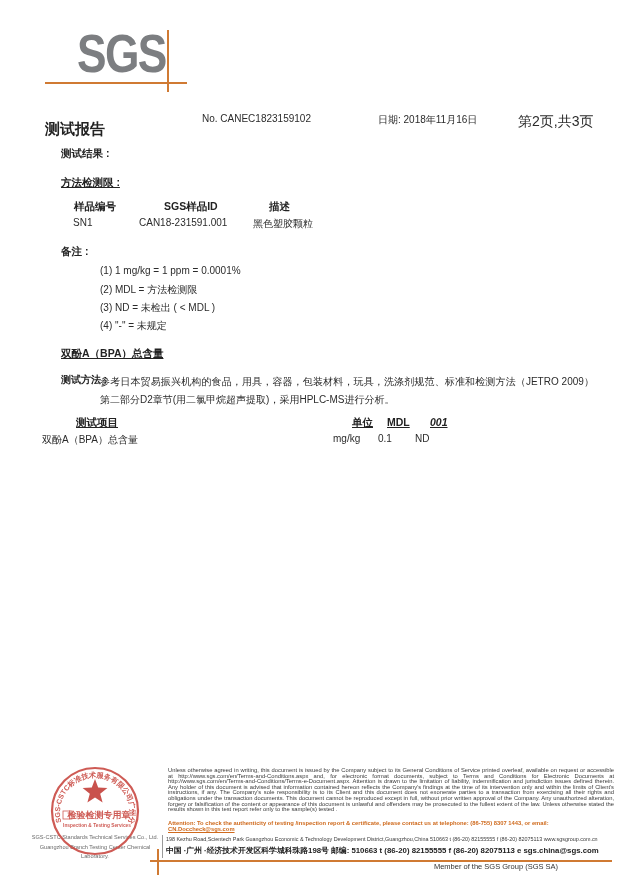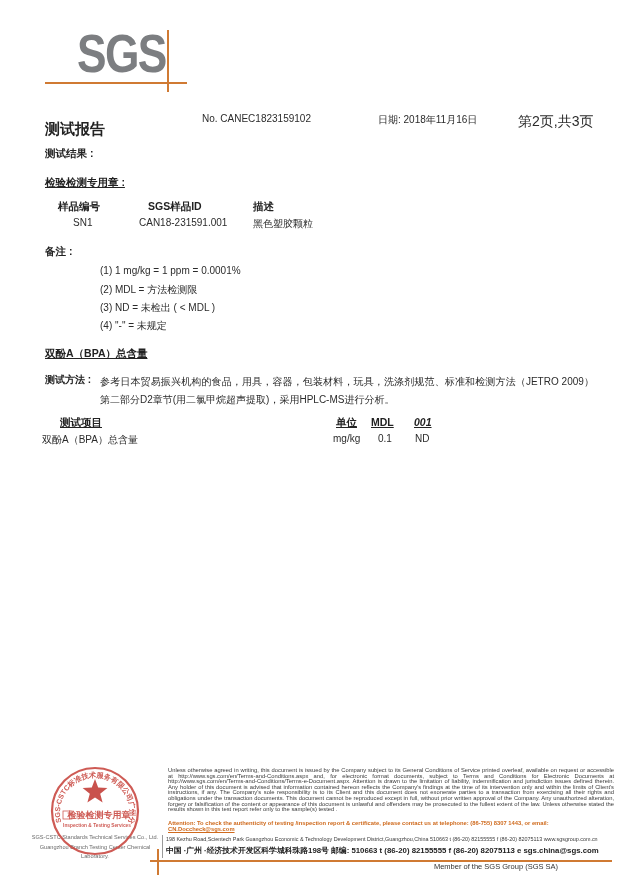--- a/index.html
+++ b/index.html
@@ -20,21 +20,21 @@
   .logo-hline { left:45px; top:82px; width:142px; height:2px; background:var(--brand-orange,#d07a33); }
   .logo-vline { left:167px; top:30px; width:2px; height:62px; background:var(--brand-orange,#d07a33); }
 
   
   .hdr-title { left:45px; top:108px; font-size:15px; font-weight:bold; color:#222;margin-top:12px; }
   .hdr-no   { left:202px; top:113px; font-size:10px; }
   .hdr-date { left:378px; top:113px; font-size:10px; }
   .hdr-page { left:518px; top:113px; font-size:14px; }
 
   
-  .lbl { font-size:10.5px; font-weight:bold; color:#222; }
+  .lbl { font-size:10.5px; font-weight:bold; color:#222;margin-left:16px; }
   .txt { font-size:10px; color:#2b2b2b; }
   .u { text-decoration:underline; }
 
   .results-label { left:45px; top:147px; }
   .sampledesc-label { left:45px; top:176px; }
 
   .st-h1 { left:58px;  top:200px; }
   .st-h2 { left:148px; top:200px; }
   .st-h3 { left:253px; top:200px; }
   .st-c1 { left:73px;  top:217px; }
@@ -90,21 +90,21 @@
   <div class="abs logo-text">SGS</div>
   <div class="abs logo-hline"></div>
   <div class="abs logo-vline"></div>
 
   <div class="abs hdr-title">测试报告</div>
   <div class="abs hdr-no">No. CANEC1823159102</div>
   <div class="abs hdr-date">日期: 2018年11月16日</div>
   <div class="abs hdr-page">第2页,共3页</div>
 
   <div class="abs lbl results-label">测试结果 :</div>
-  <div class="abs lbl u sampledesc-label">检验检测专用章 :</div>
+  <div class="abs lbl u sampledesc-label">方法检测限 :</div>
 
   <div class="abs lbl st-h1">样品编号</div>
   <div class="abs lbl st-h2">SGS样品ID</div>
   <div class="abs lbl st-h3">描述</div>
   <div class="abs txt st-c1">SN1</div>
   <div class="abs txt st-c2">CAN18-231591.001</div>
   <div class="abs txt st-c3">黑色塑胶颗粒</div>
 
   <div class="abs lbl notes-label">备注 :</div>
   <div class="abs txt note-1">(1) 1 mg/kg = 1 ppm = 0.0001%</div>

